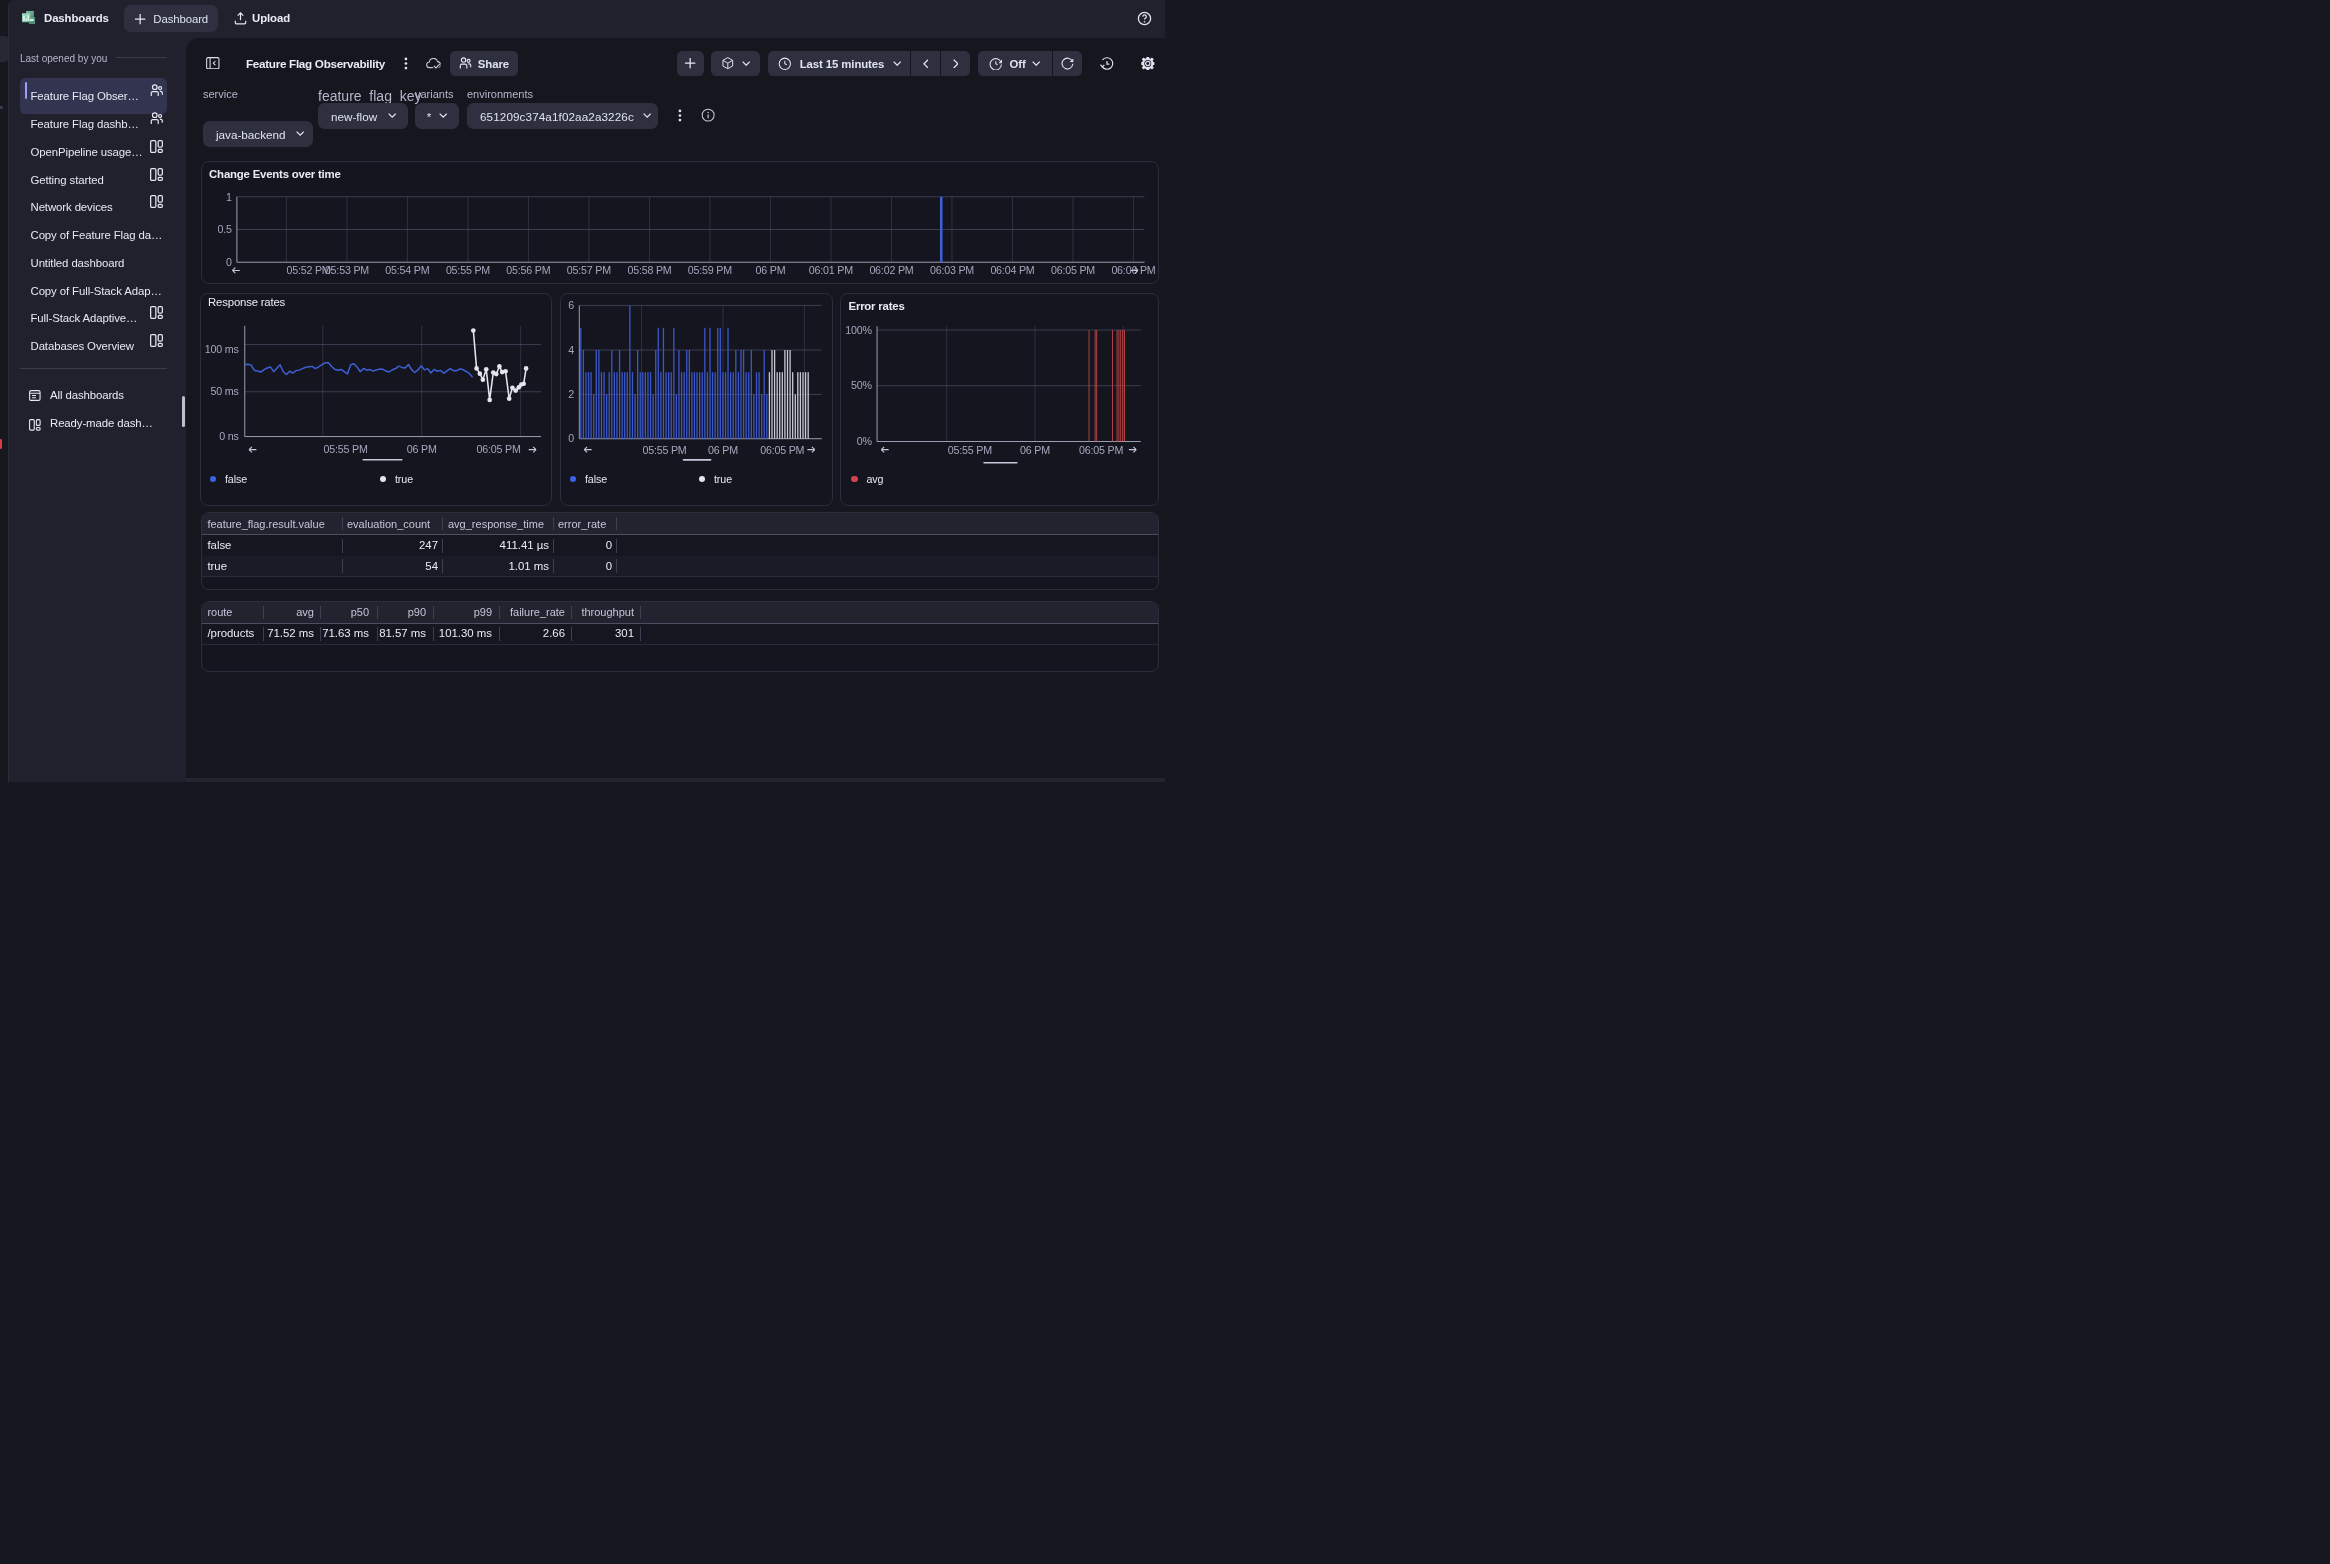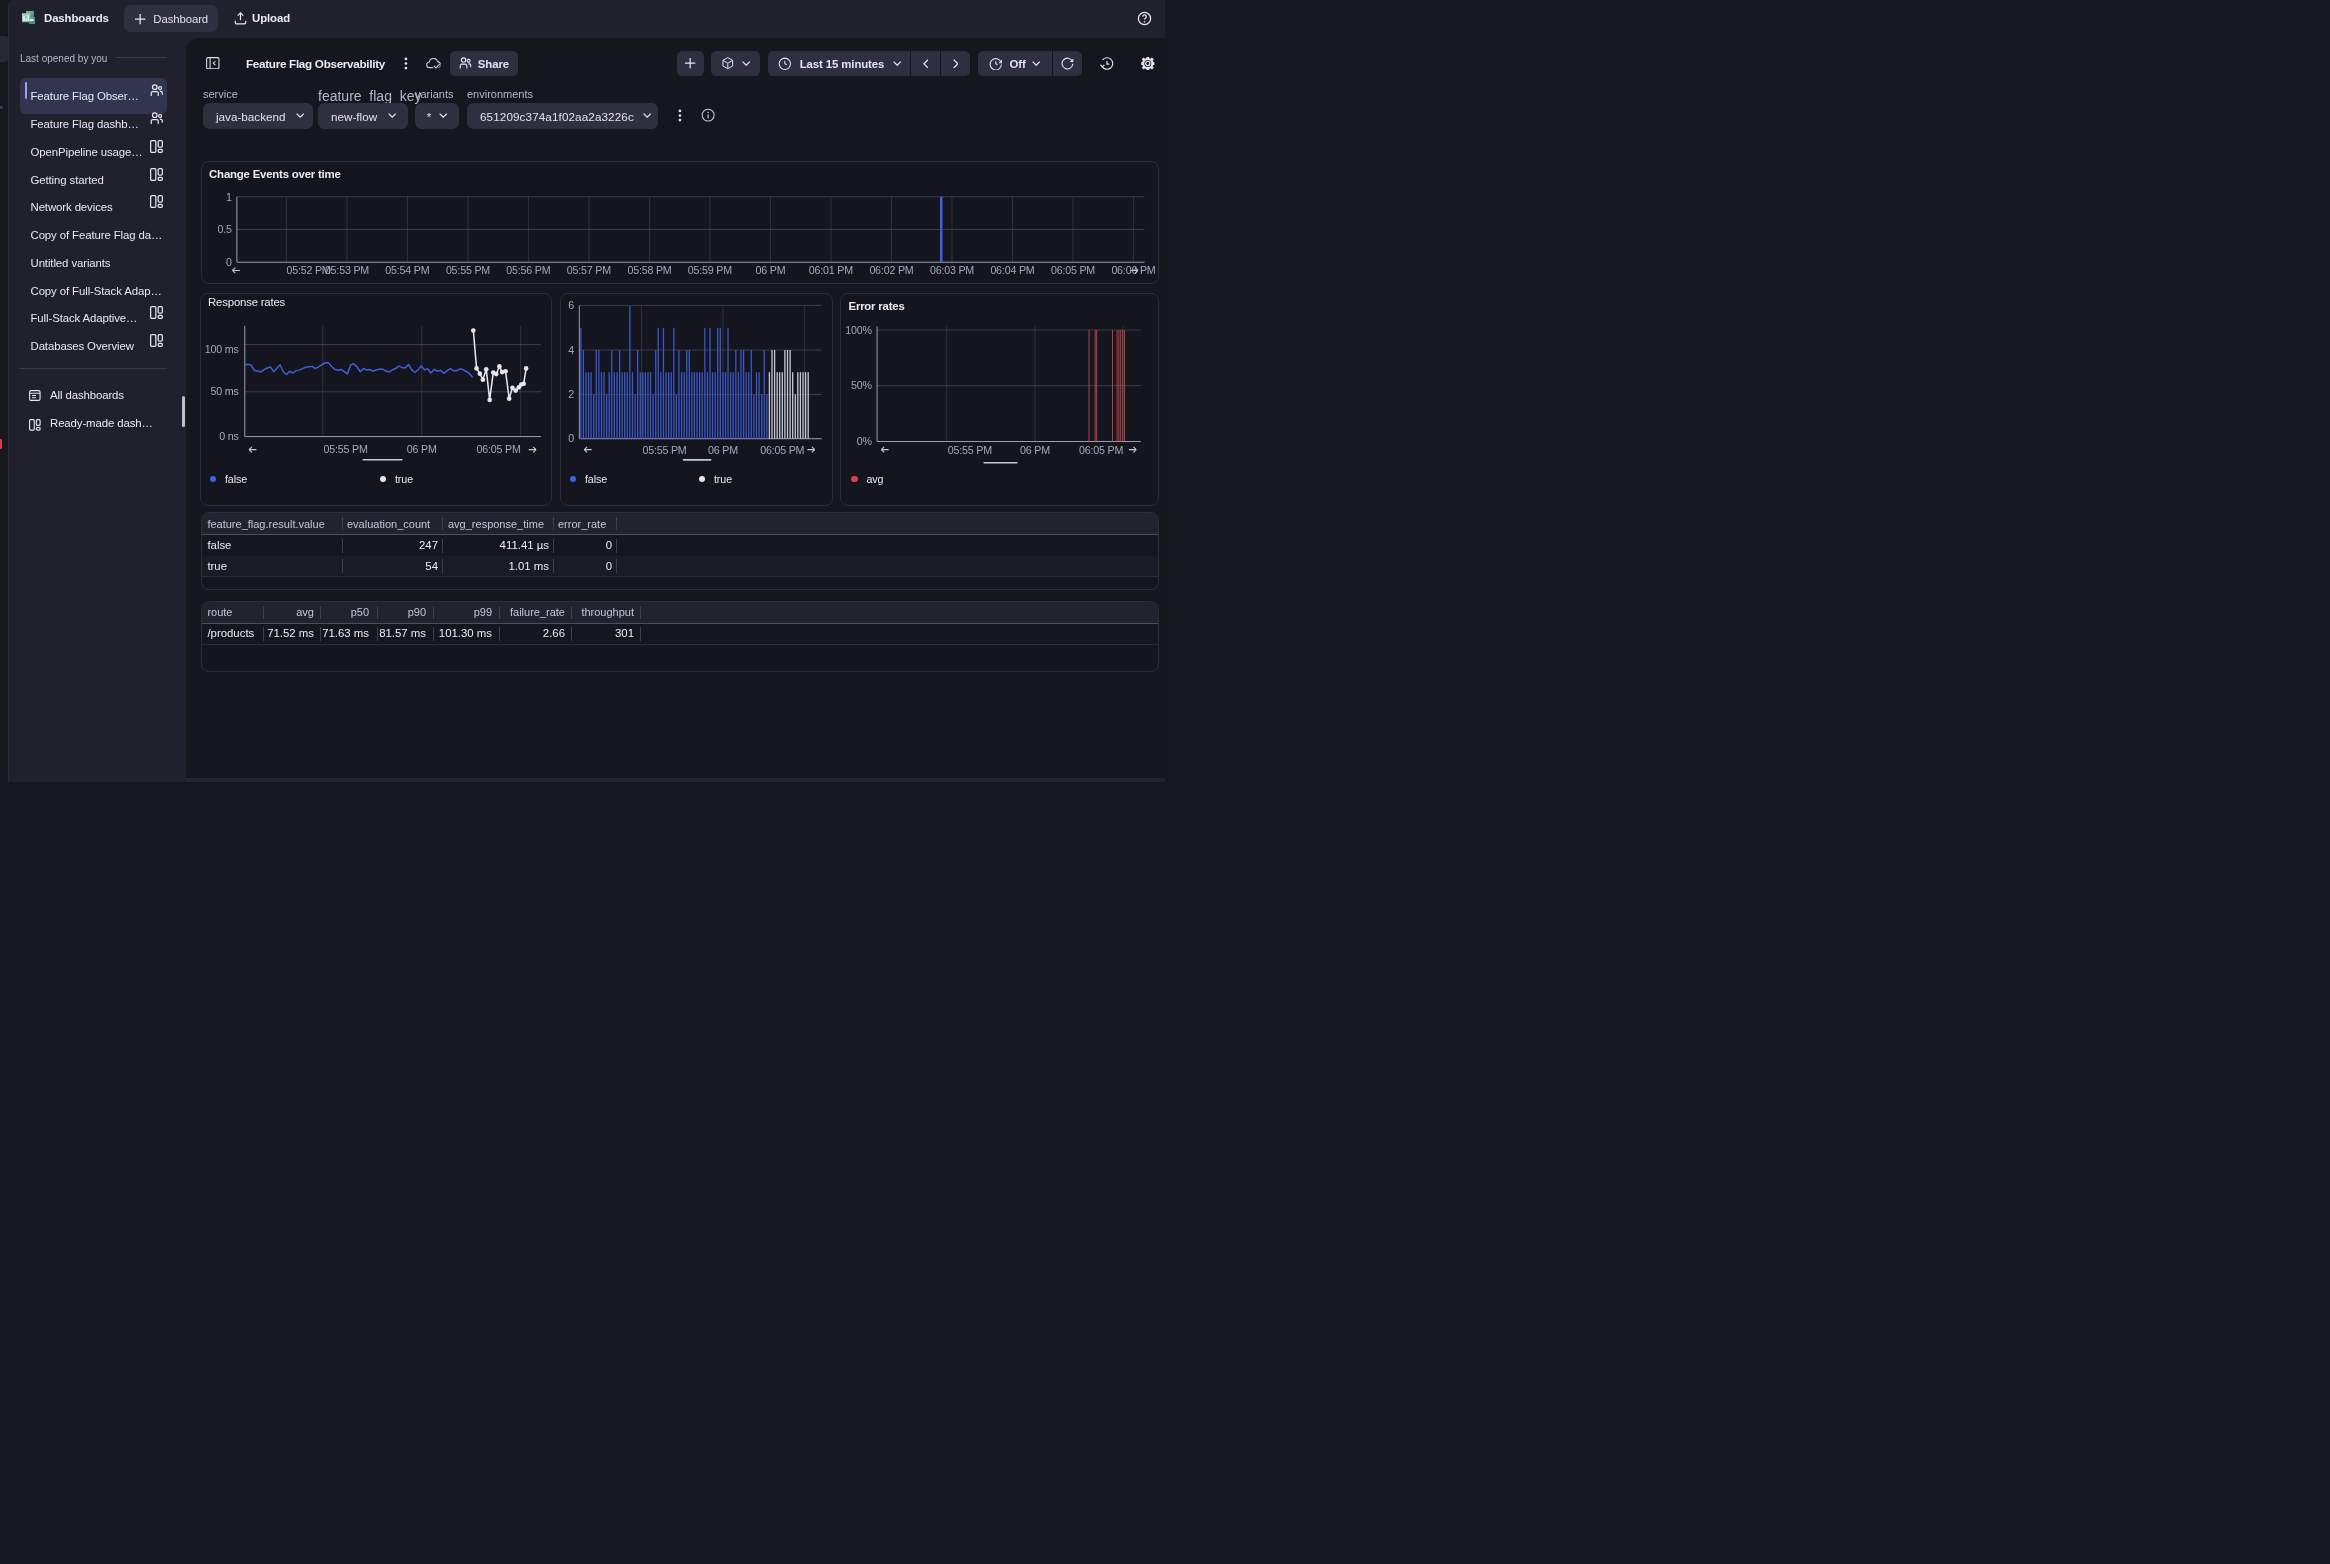--- a/index.html
+++ b/index.html
@@ -125,21 +125,21 @@
 <div class="item" style="top:189px;">
     <span class="txt">Network devices</span>
   <svg class="ric" width="13" height="13" viewBox="0 0 20 20">
       <use href="#grid"></use>
     </svg>
   </div>
 <div class="item" style="top:217px;">
     <span class="txt" style="max-width:140px;">Copy of Feature Flag da…</span>
   </div>
 <div class="item" style="top:245px;">
-    <span class="txt">Untitled variants</span>
+    <span class="txt">Untitled dashboard</span>
   </div>
 <div class="item" style="top:273px;">
     <span class="txt" style="max-width:140px;">Copy of Full-Stack Adap…</span>
   </div>
 <div class="item" style="top:300px;">
     <span class="txt">Full-Stack Adaptive…</span>
   <svg class="ric" width="13" height="13" viewBox="0 0 20 20">
       <use href="#grid"></use>
     </svg>
   </div>
@@ -268,21 +268,21 @@
       <rect x="16.4" y="16.4" width="4.4" height="4.4" rx="0.6" transform="rotate(45 18.6 18.6)"></rect>
     </g>
     <circle cx="12" cy="12" r="7.3" fill="none" stroke="#dfe2f0" stroke-width="3.4"></circle>
     <circle cx="12" cy="12" r="3.4" fill="none" stroke="#dfe2f0" stroke-width="2.1"></circle>
   </svg>
 </div>
 <div class="abs sec" style="left:203px;top:88px;font-size:11px;">service</div>
 <div class="abs sec" style="left:318px;top:88px;font-size:14px;">feature_flag_key</div>
 <div class="abs sec" style="left:415px;top:88px;font-size:11px;">variants</div>
 <div class="abs sec" style="left:467px;top:88px;font-size:11px;">environments</div>
-<div class="abs btn" style="left:203px;top:103px;width:110px;height:26px;border-radius:6.5px;justify-content:flex-start;">
+<div class="abs btn" style="left:203px;top:121px;width:110px;height:26px;border-radius:6.5px;justify-content:flex-start;">
   <span style="font-size:11.7px;margin-left:13px;">java-backend</span>
   <svg class="ico" width="8.4" height="5.2" viewBox="0 0 13 8" style="margin-left:10.4px;">
       <path d="M1 1 L6.5 6.5 L12 1" stroke="#e6e8f4" stroke-width="1.9" fill="none"></path>
     </svg>
 </div>
 <div class="abs btn" style="left:318px;top:103px;width:90px;height:26px;border-radius:6.5px;justify-content:flex-start;">
   <span style="font-size:11.7px;margin-left:13px;">new-flow</span>
   <svg class="ico" width="8.4" height="5.2" viewBox="0 0 13 8" style="margin-left:10.4px;">
       <path d="M1 1 L6.5 6.5 L12 1" stroke="#e6e8f4" stroke-width="1.9" fill="none"></path>
     </svg>

